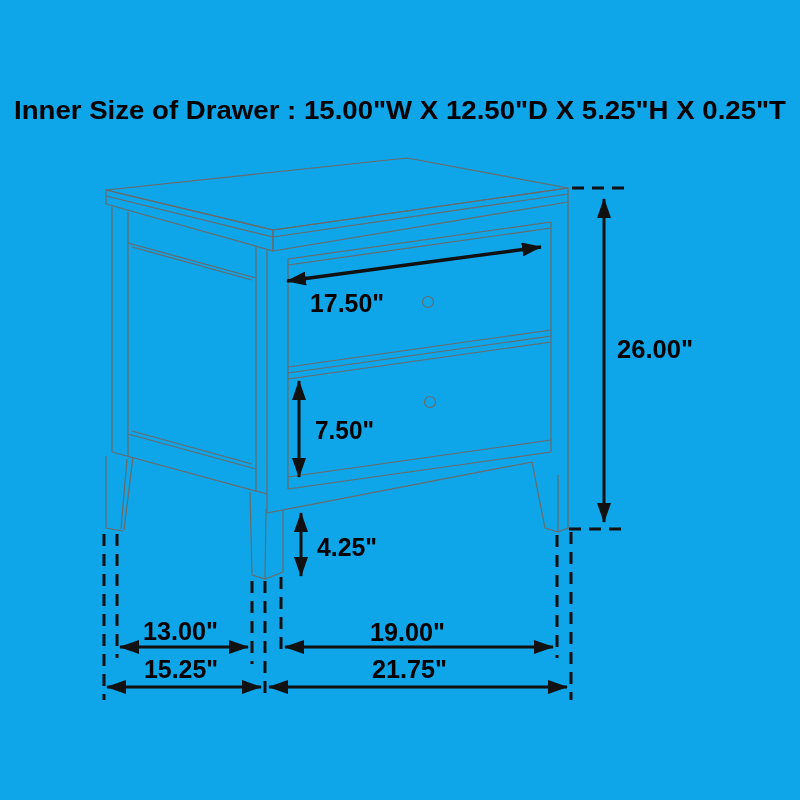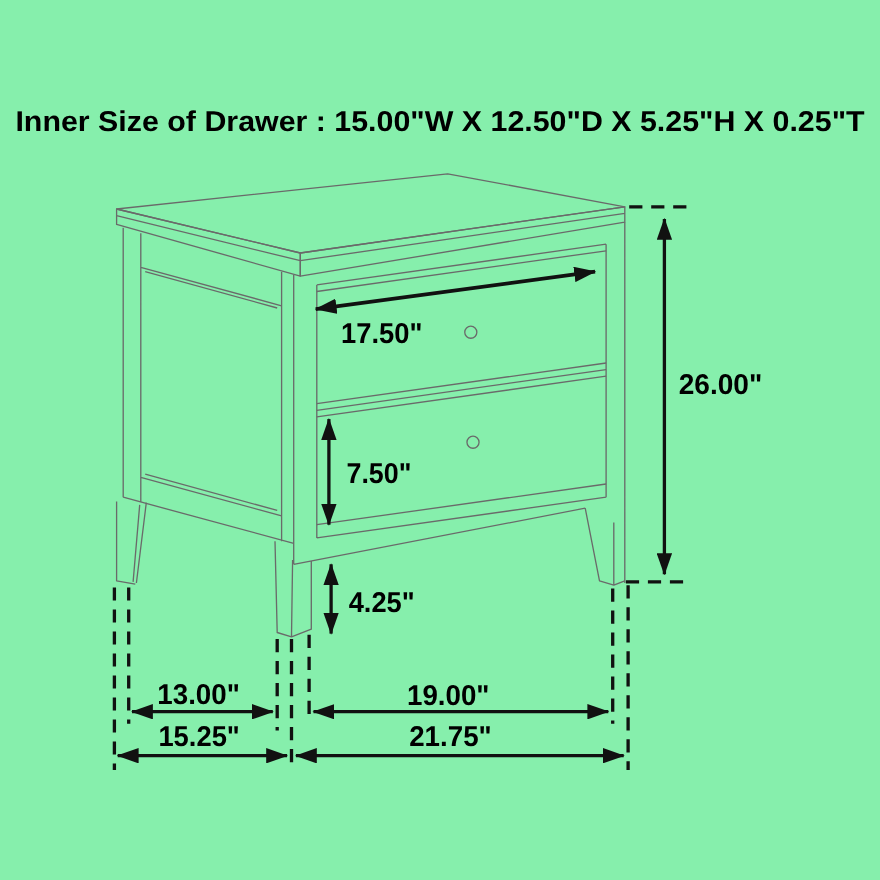--- a/index.html
+++ b/index.html
@@ -5,21 +5,21 @@
   html, body {
     margin: 0;
     padding: 0;
     background: #ffffff;
     font-family: "Liberation Sans", sans-serif;
   }
   #stage {
     position: relative;
     width: 800px;
     height: 800px;
-    background: #86efac;
+    background: #0ea5e9;
     overflow: hidden;
   }
   svg { display: block; }
   .lineart {
     stroke: #6a6a6a;
     stroke-width: 1.2;
     fill: none;
     stroke-linejoin: round;
   }
   .dimline {

